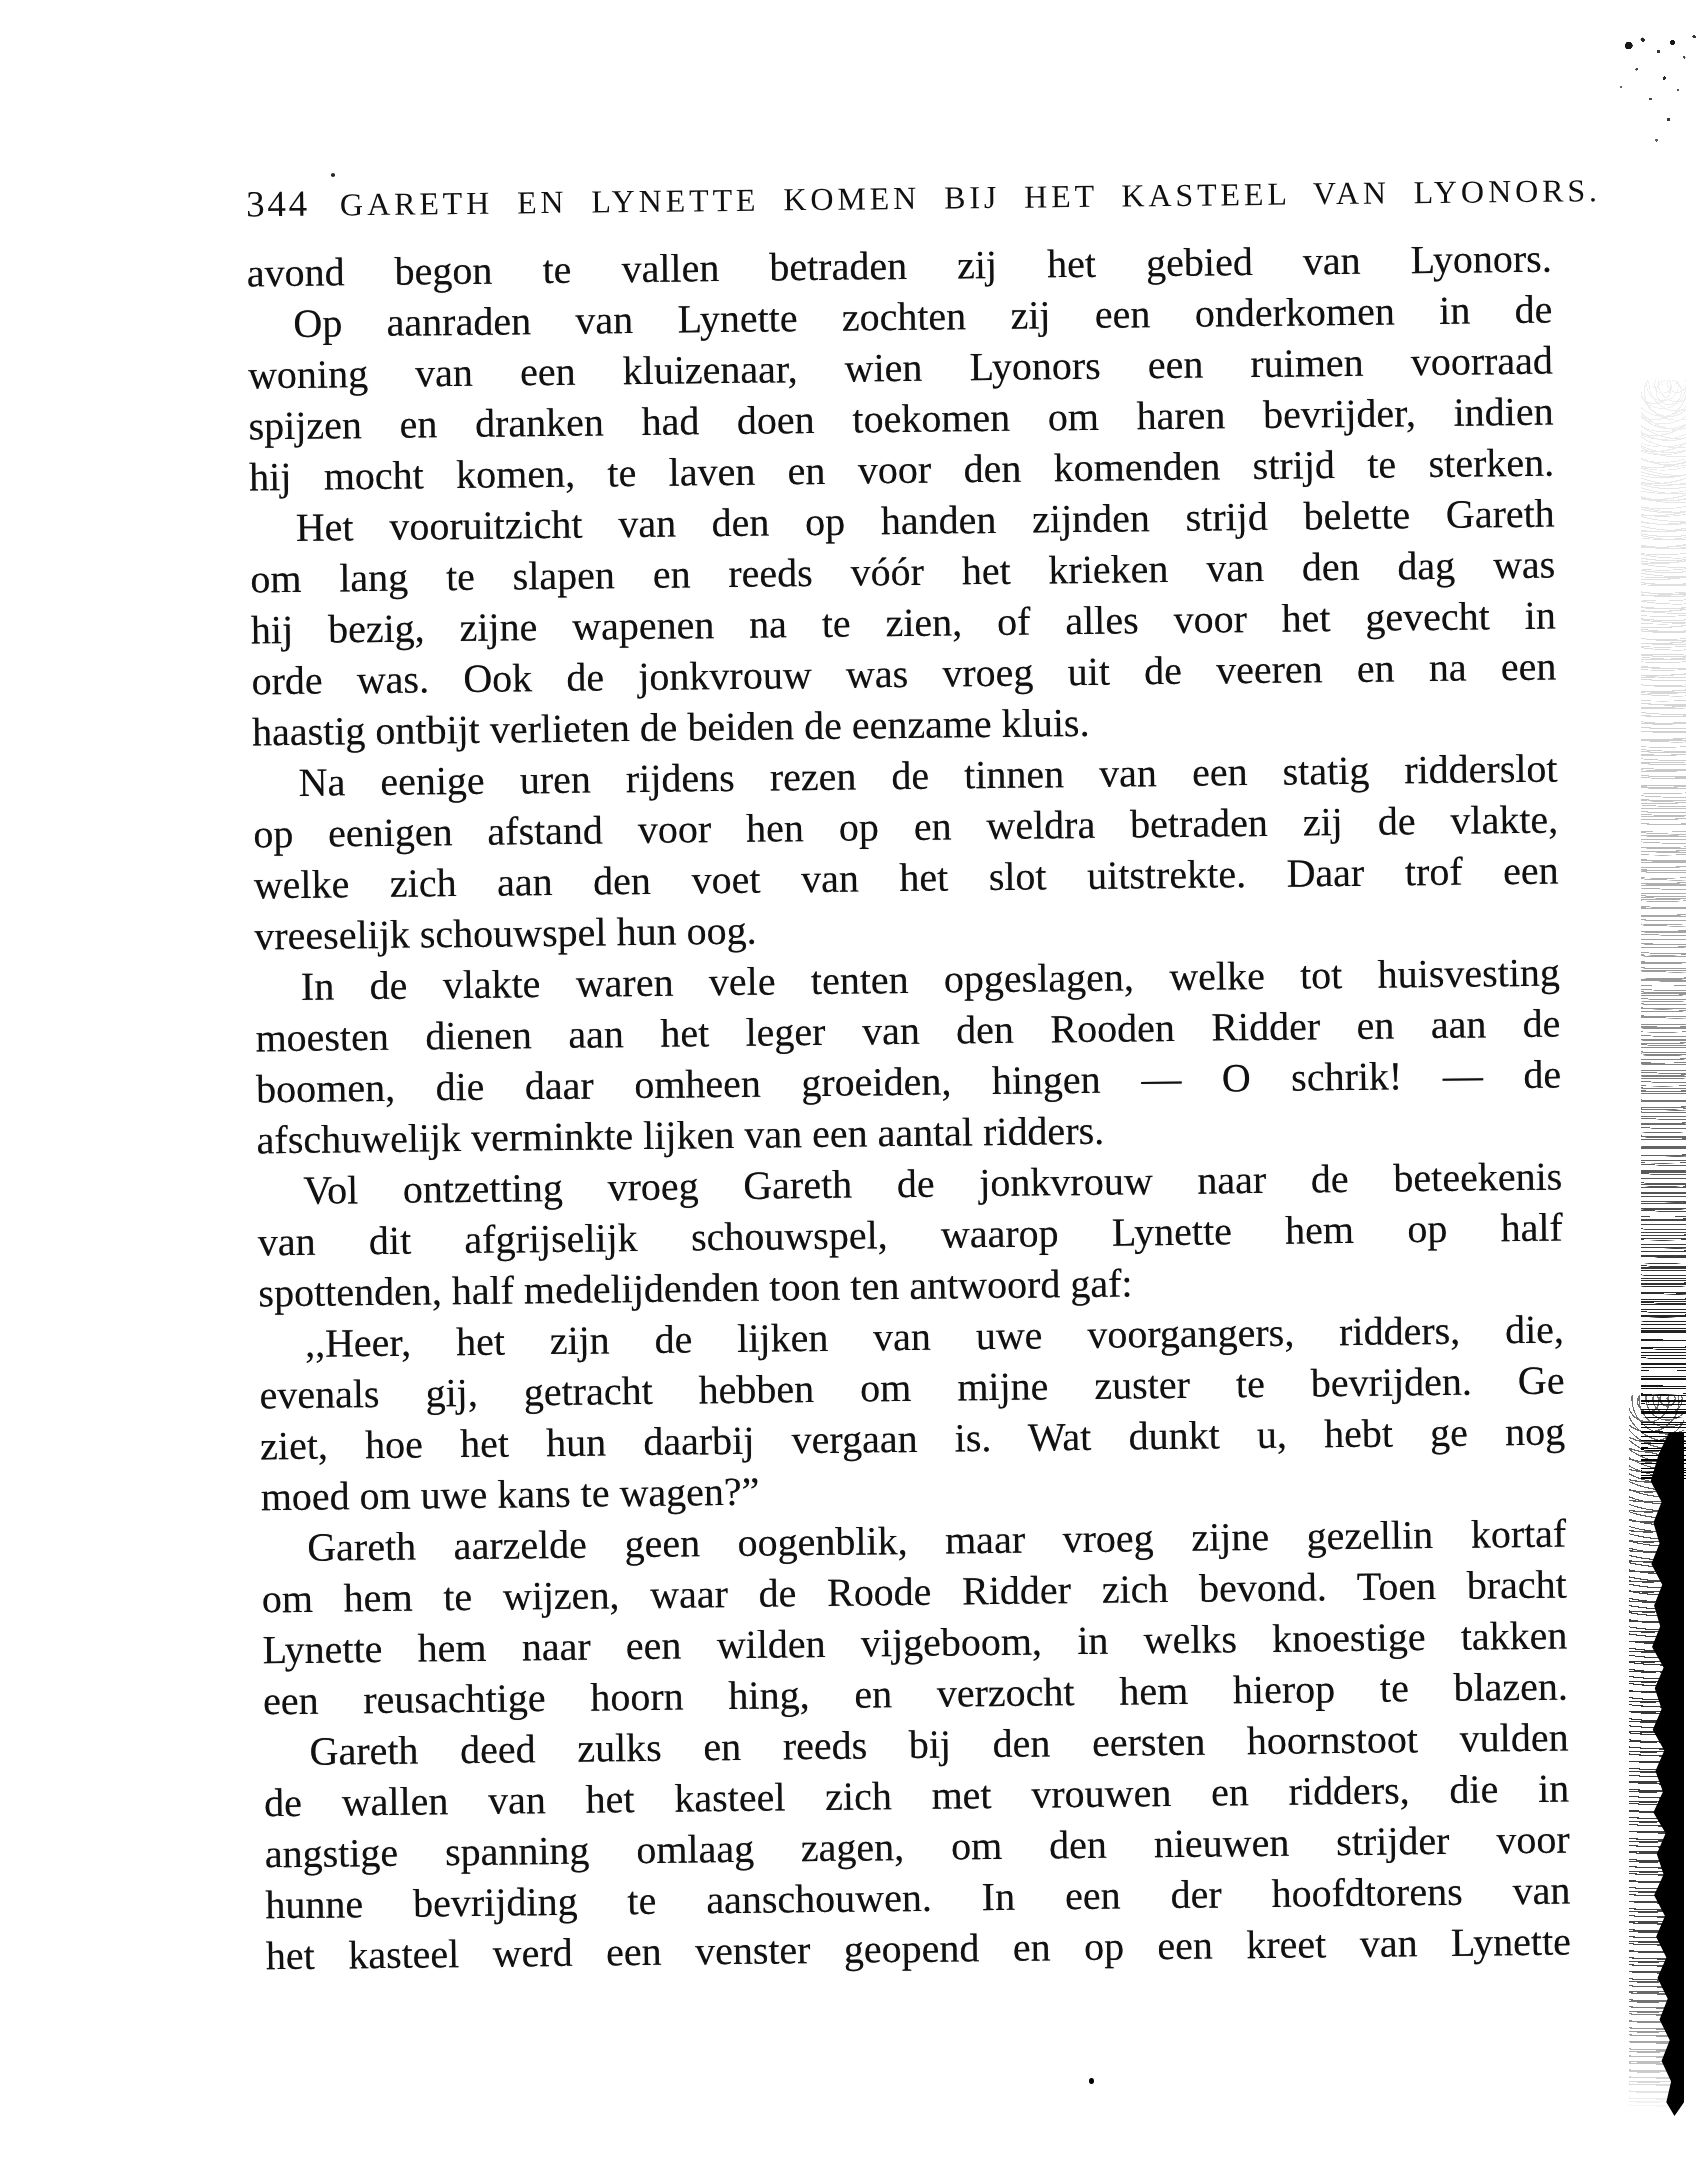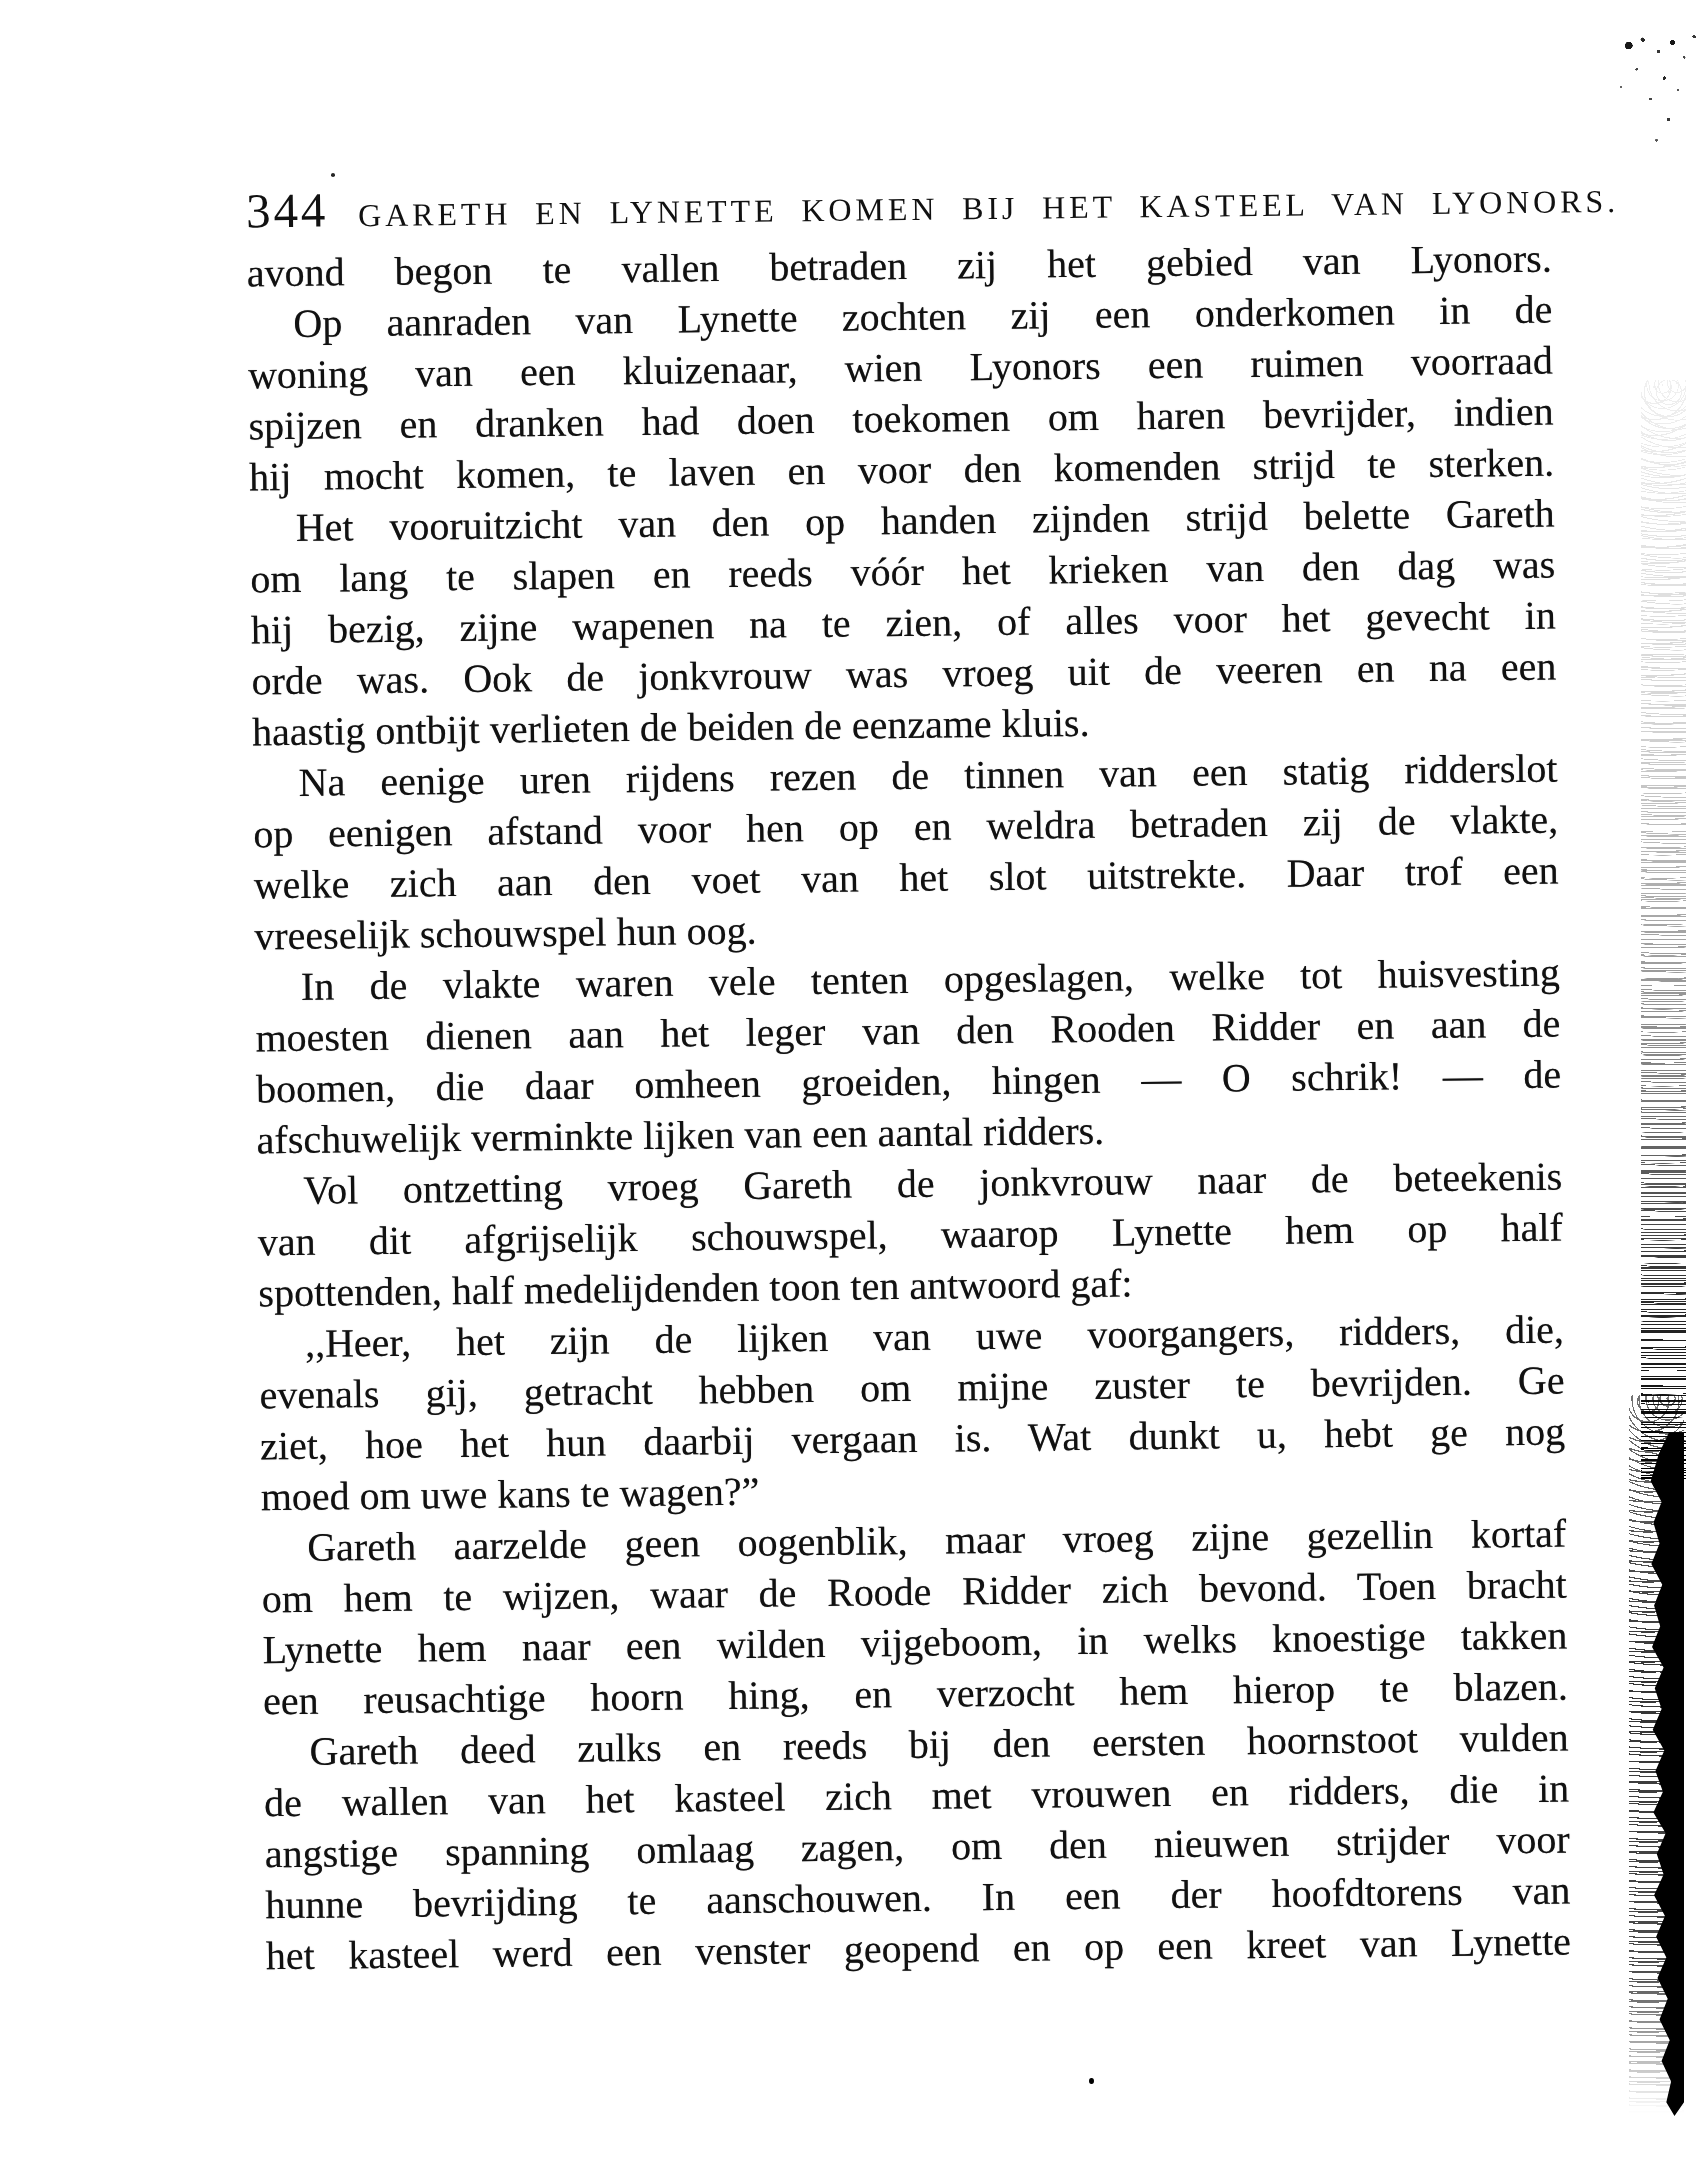--- a/index.html
+++ b/index.html
@@ -19,21 +19,21 @@
   }
   .running-header{
     display:flex;
     align-items:baseline;
     gap:30px;
     height:51px;
     margin-bottom:14px;
     white-space:nowrap;
   }
   .page-number{
-    font-size:49px;
+    font-size:37px;
     letter-spacing:2.8px;
   }
   .running-title{
     font-size:32px;
     letter-spacing:3.9px;
     word-spacing:12px;
   }
   .text-block{
     font-size:40px;
     text-shadow:0 0 0.7px rgba(0,0,0,.55);

